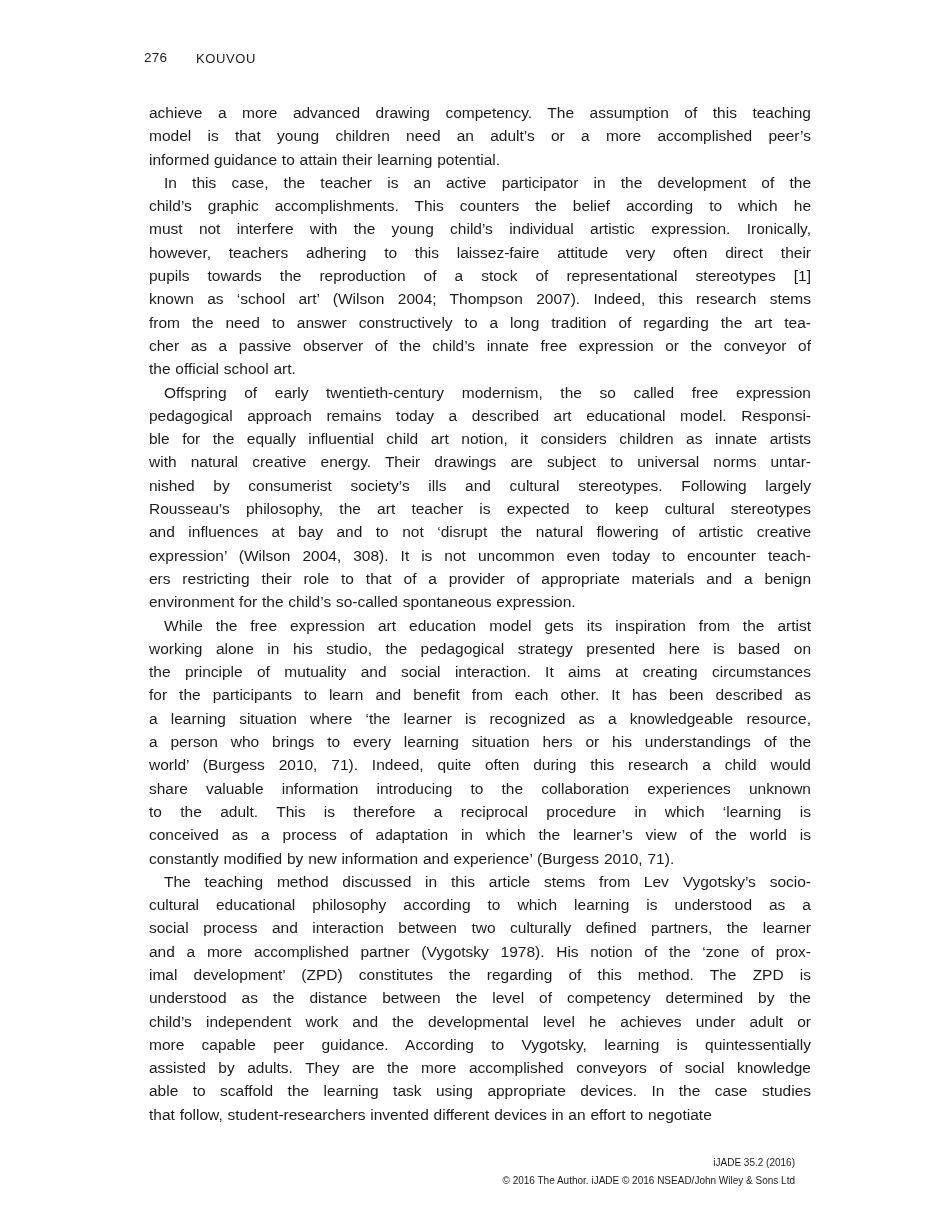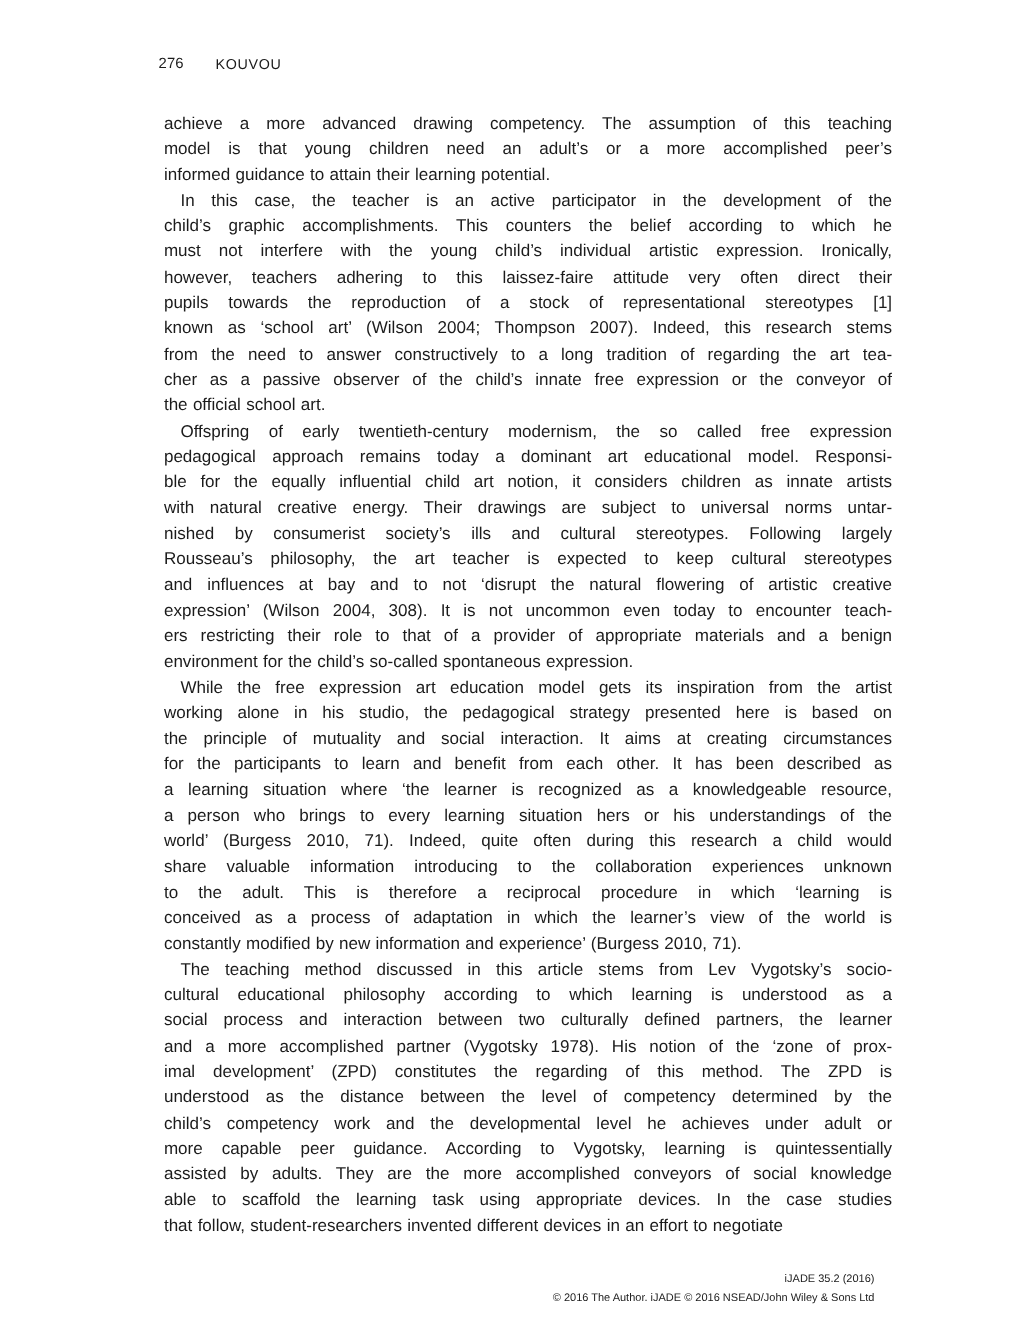--- a/index.html
+++ b/index.html
@@ -86,21 +86,21 @@
       <div class="line indent">In this case, the teacher is an active participator in the development of the</div>
       <div class="line">child’s graphic accomplishments. This counters the belief according to which he</div>
       <div class="line">must not interfere with the young child’s individual artistic expression. Ironically,</div>
       <div class="line">however, teachers adhering to this laissez-faire attitude very often direct their</div>
       <div class="line">pupils towards the reproduction of a stock of representational stereotypes [1]</div>
       <div class="line">known as ‘school art’ (Wilson 2004; Thompson 2007). Indeed, this research stems</div>
       <div class="line">from the need to answer constructively to a long tradition of regarding the art tea-</div>
       <div class="line">cher as a passive observer of the child’s innate free expression or the conveyor of</div>
       <div class="line last">the official school art.</div>
       <div class="line indent">Offspring of early twentieth-century modernism, the so called free expression</div>
-      <div class="line">pedagogical approach remains today a dominant art educational model. Responsi-</div>
+      <div class="line">pedagogical approach remains today a described art educational model. Responsi-</div>
       <div class="line">ble for the equally influential child art notion, it considers children as innate artists</div>
       <div class="line">with natural creative energy. Their drawings are subject to universal norms untar-</div>
       <div class="line">nished by consumerist society’s ills and cultural stereotypes. Following largely</div>
       <div class="line">Rousseau’s philosophy, the art teacher is expected to keep cultural stereotypes</div>
       <div class="line">and influences at bay and to not ‘disrupt the natural flowering of artistic creative</div>
       <div class="line">expression’ (Wilson 2004, 308). It is not uncommon even today to encounter teach-</div>
       <div class="line">ers restricting their role to that of a provider of appropriate materials and a benign</div>
       <div class="line last">environment for the child’s so-called spontaneous expression.</div>
       <div class="line indent">While the free expression art education model gets its inspiration from the artist</div>
       <div class="line">working alone in his studio, the pedagogical strategy presented here is based on</div>
@@ -112,21 +112,21 @@
       <div class="line">share valuable information introducing to the collaboration experiences unknown</div>
       <div class="line">to the adult. This is therefore a reciprocal procedure in which ‘learning is</div>
       <div class="line">conceived as a process of adaptation in which the learner’s view of the world is</div>
       <div class="line last">constantly modified by new information and experience’ (Burgess 2010, 71).</div>
       <div class="line indent">The teaching method discussed in this article stems from Lev Vygotsky’s socio-</div>
       <div class="line">cultural educational philosophy according to which learning is understood as a</div>
       <div class="line">social process and interaction between two culturally defined partners, the learner</div>
       <div class="line">and a more accomplished partner (Vygotsky 1978). His notion of the ‘zone of prox-</div>
       <div class="line">imal development’ (ZPD) constitutes the regarding of this method. The ZPD is</div>
       <div class="line">understood as the distance between the level of competency determined by the</div>
-      <div class="line">child’s competency work and the developmental level he achieves under adult or</div>
+      <div class="line">child’s independent work and the developmental level he achieves under adult or</div>
       <div class="line">more capable peer guidance. According to Vygotsky, learning is quintessentially</div>
       <div class="line">assisted by adults. They are the more accomplished conveyors of social knowledge</div>
       <div class="line">able to scaffold the learning task using appropriate devices. In the case studies</div>
       <div class="line last">that follow, student-researchers invented different devices in an effort to negotiate</div>
     </div>
 
   <div class="page-footer">
     <div>iJADE 35.2 (2016)</div>
     <div>© 2016 The Author. iJADE © 2016 NSEAD/John Wiley &amp; Sons Ltd</div>
   </div>

